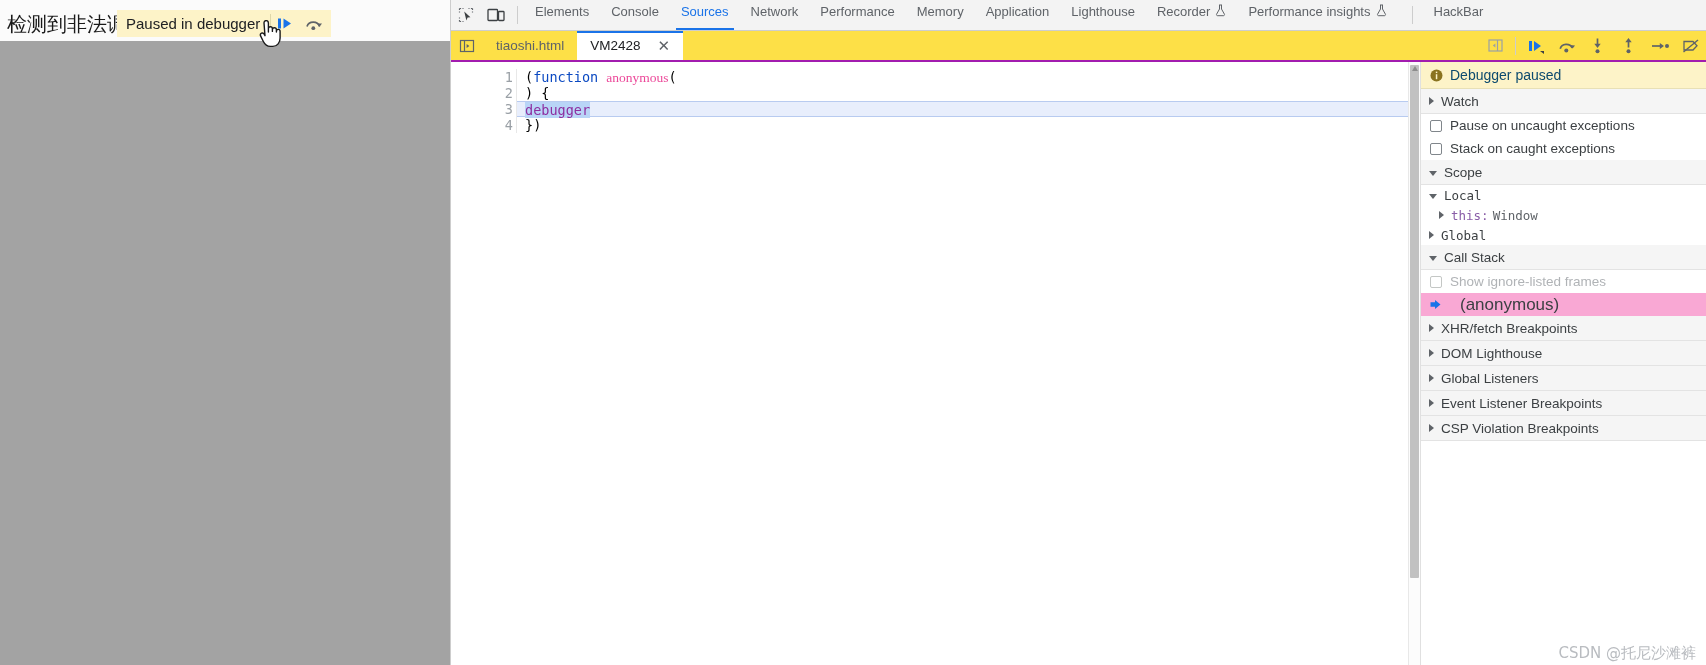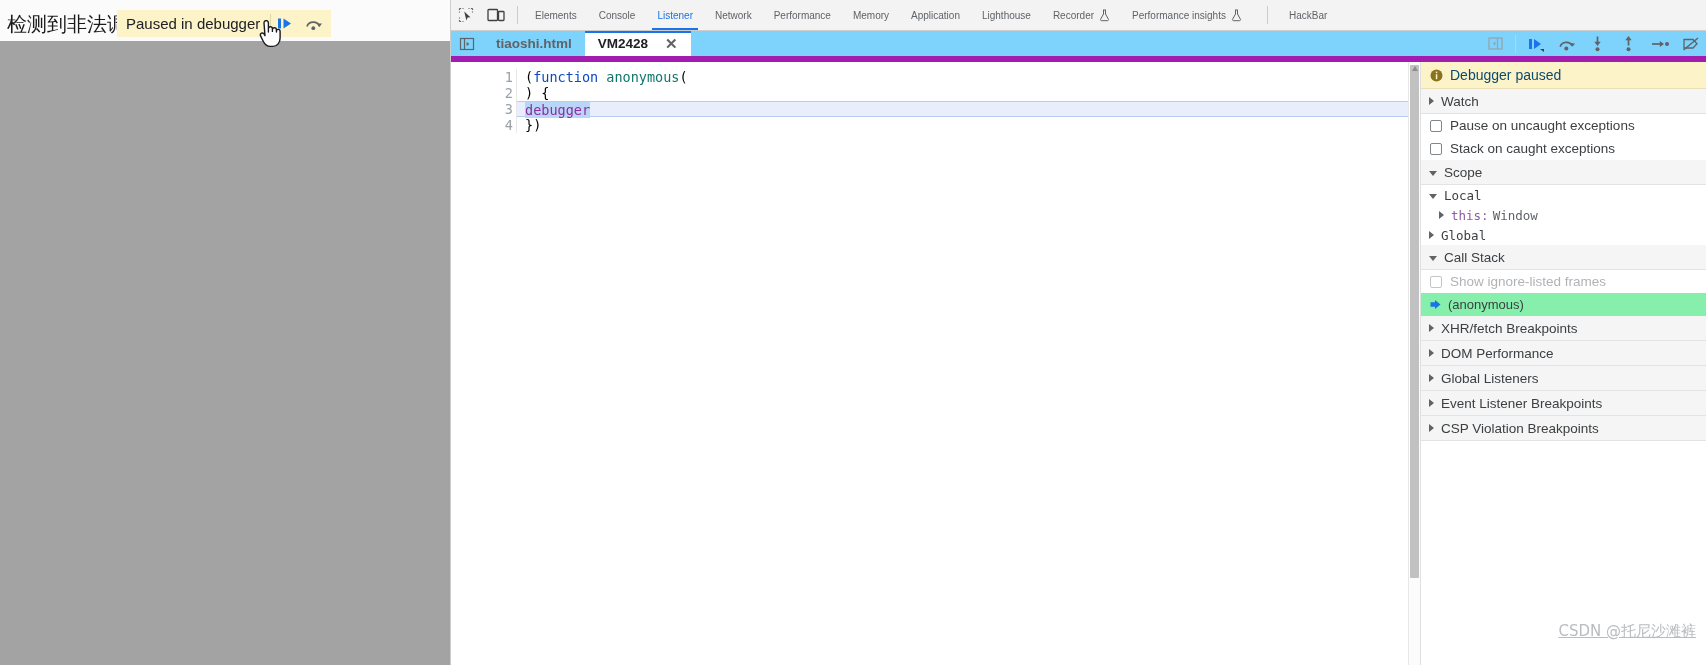--- a/index.html
+++ b/index.html
@@ -74,46 +74,45 @@
   }
   .dt-icon-btn {
     width: 30px;
     display: flex; align-items: center; justify-content: center;
   }
   .dt-divider {
     width: 1px; height: 18px; align-self: center;
     background: #cdcdcd; margin: 0 6px;
   }
   .dt-tab {
-    display: flex; align-items: center;
-    padding: 13px 11px;
-    font-size: 10px;
+    display: flex; 
+    padding: 4px 11px;
+    font-size: 13px;
     color: #5f6368;
     white-space: nowrap;
     position: relative;
   }
   .dt-tab.selected { color: #1a73e8; }
   .dt-tab.selected::after {
     content: ""; position: absolute;
     left: 6px; right: 6px; bottom: 0; height: 2px;
     background: #1a73e8;
   }
   .flask { margin-left: 5px; display: inline-flex; }
   .dt-tab-sep {
     width: 1px; height: 18px; align-self: center; background: #cdcdcd;
     margin: 0 10px 0 14px;
   }
 
   .dt-subbar {
     height: 31px;
-    background: #7dd3fc;
-    border-bottom: 6px solid #a21caf;
+    background: #fde047;
+    border-bottom: 2px solid #a21caf;
     display: flex; align-items: stretch;
     flex: 0 0 31px;
-    font-weight: bold;
   }
   .nav-toggle {
     width: 32px; display: flex; align-items: center; justify-content: center;
   }
   .file-tab {
     display: flex; align-items: center;
     padding: 0 13px;
     font-size: 13.5px; color: #5f6368;
     position: relative; white-space: nowrap;
   }
@@ -168,21 +167,21 @@
   .code-lines { padding-left: 8px; flex: 1 1 auto; }
   .code-lines > div { height: 16px; white-space: pre; }
   .ln-exec {
     background: #e8eefc;
     border-top: 1px solid #b8cbf0;
     border-bottom: 1px solid #b8cbf0;
     margin-left: -8px; padding-left: 8px;
     height: 16px !important;
   }
   .kw { color: #0b49c2; }
-  .fn { color: #0f766e; }
+  .fn { color: #ec4899; font-family: Liberation Serif, serif; }
   .sel-token { background: #b9d5f7; color: #8e2fa0; }
 
   .editor-scroll {
     position: absolute; right: 0; top: 0;
     width: 12px; height: 100%;
     background: #fcfcfc;
     border-left: 1px solid #e8e8e8;
   }
   .editor-scroll .thumb {
     position: absolute; left: 1px; top: 3px;
@@ -264,38 +263,38 @@
     background: #fff;
   }
   .scope-row.indent { padding-left: 18px; }
   .scope-row .nm { color: #3c4043; }
   .scope-row .this-kw { color: #8a5ea8; }
   .scope-row .val { color: #5f6368; margin-left: 4px; }
   .frame-row {
     height: 23px;
     display: flex; align-items: center;
     padding-left: 9px;
-    font-size: 13px;
-    background: #86efac;
+    font-size: 17px;
+    background: #f9a8d4;
+    gap: 12px;
   }
   .frame-arrow {
     width: 11px; height: 11px; margin-right: 7px; flex: 0 0 auto;
   }
   .sidebar-fill { background: #ffffff; }
 
   
   .watermark {
     position: absolute;
-    right: 10px; bottom: 24px;
+    right: 10px; bottom: 2px;
     font-size: 15px;
     color: #b9bcc0;
     font-family: "DejaVu Sans", sans-serif;
     white-space: nowrap;
     z-index: 50;
-    text-decoration: underline;
   }
   .watermark .cn { color: #b9bcc0; }
 </style>
 </head>
 <body>
 
 <div id="root">
 
   <div class="page-pane">
     <div class="page-topbar"></div>
@@ -345,21 +344,21 @@
       </span>
       <span class="dt-divider"></span>
 
       <div class="dt-tab">
         <span>Elements</span>
       </div>
       <div class="dt-tab">
         <span>Console</span>
       </div>
       <div class="dt-tab selected">
-        <span>Listener</span>
+        <span>Sources</span>
       </div>
       <div class="dt-tab">
         <span>Network</span>
       </div>
       <div class="dt-tab">
         <span>Performance</span>
       </div>
       <div class="dt-tab">
         <span>Memory</span>
       </div>
@@ -545,21 +544,21 @@
           </svg>
           <span>(anonymous)</span>
         </div>
 
         <div class="sec-header">
           <span class="tri right"></span>
           <span>XHR/fetch Breakpoints</span>
         </div>
         <div class="sec-header">
           <span class="tri right"></span>
-          <span>DOM Performance</span>
+          <span>DOM Lighthouse</span>
         </div>
         <div class="sec-header">
           <span class="tri right"></span>
           <span>Global Listeners</span>
         </div>
         <div class="sec-header">
           <span class="tri right"></span>
           <span>Event Listener Breakpoints</span>
         </div>
         <div class="sec-header">

